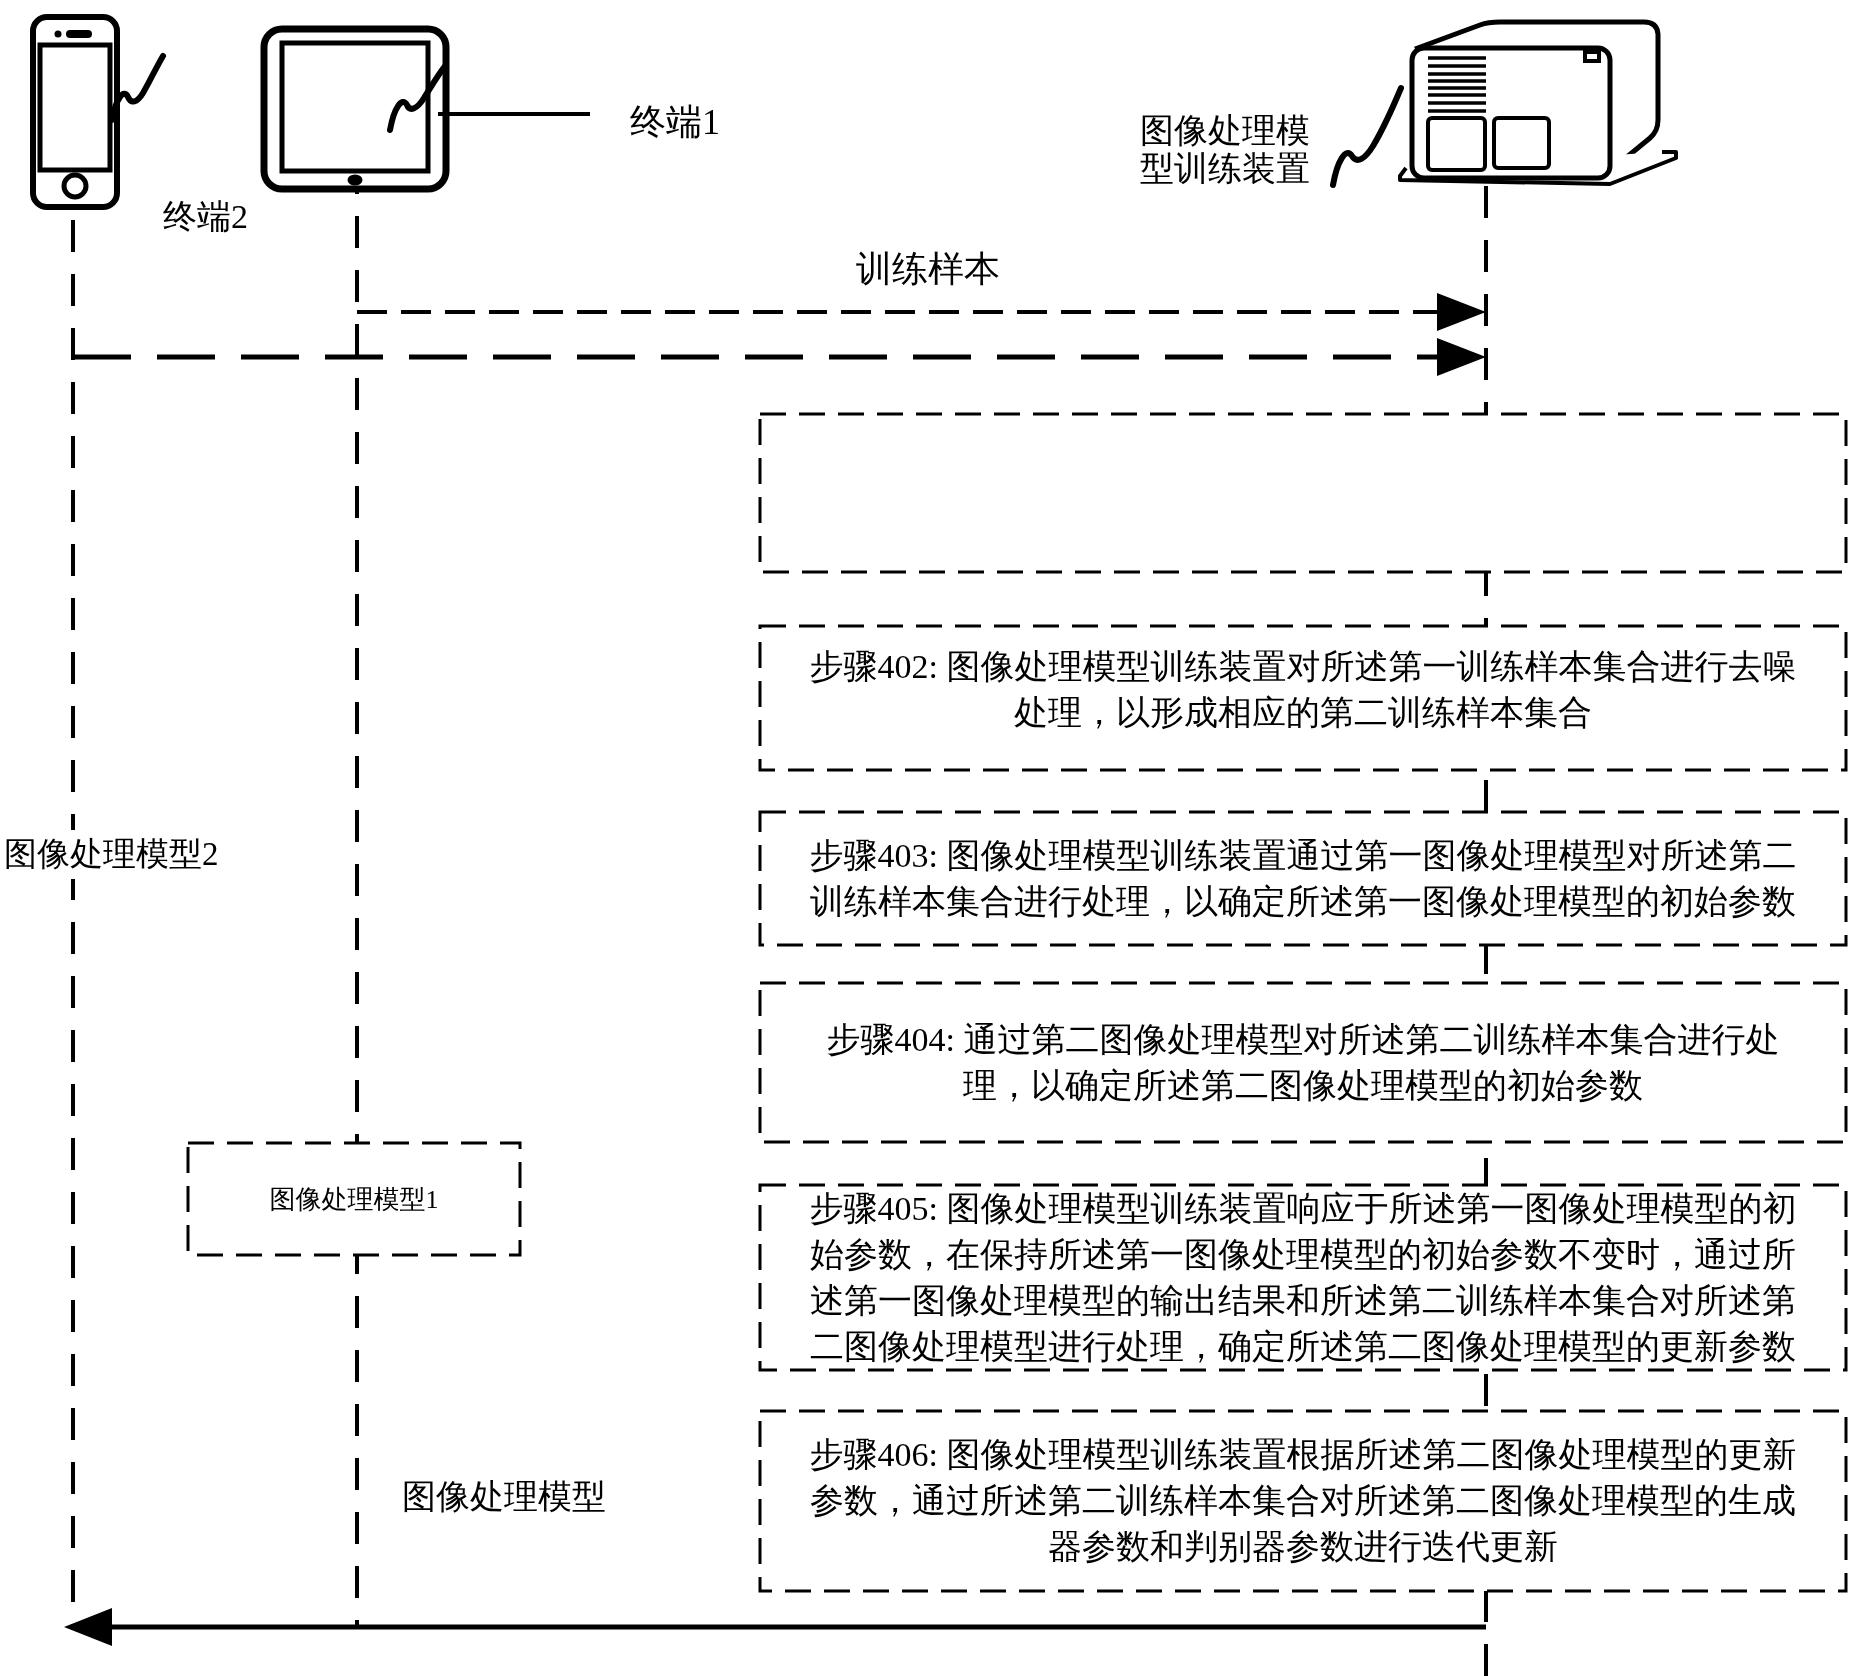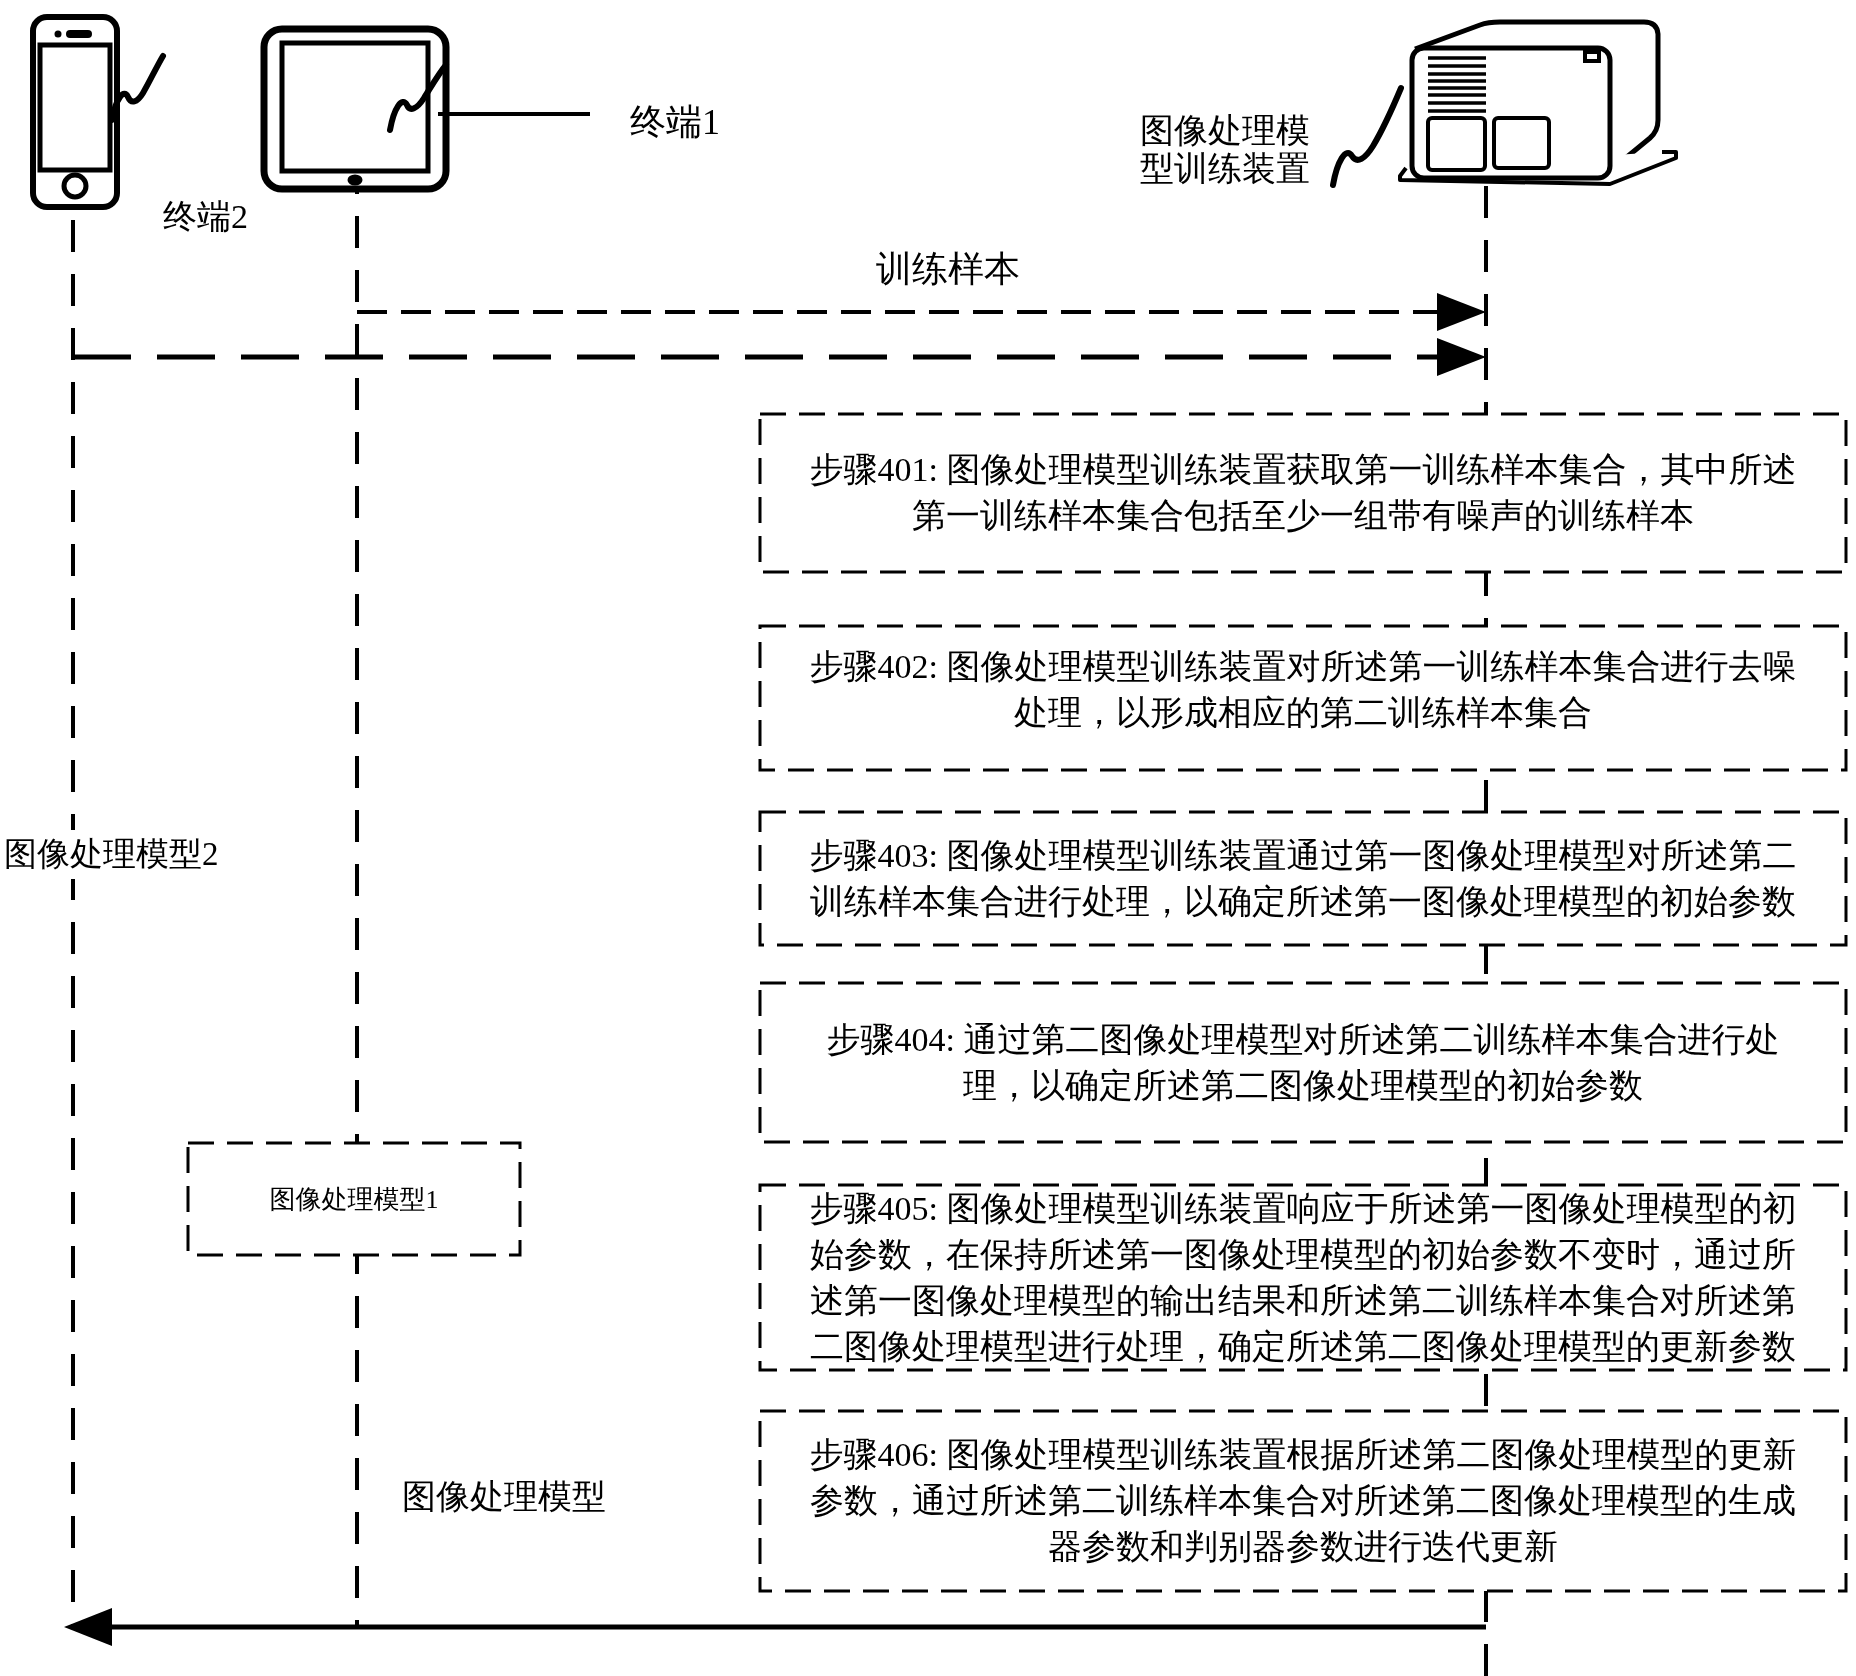--- a/index.html
+++ b/index.html
@@ -106,28 +106,27 @@
 
   <div class="lbl" style="left:163px;top:194px;font-size:34px;">终端2</div>
 
   <div class="lbl" style="left:630px;top:98px;font-size:36px;">终端1</div>
 
   <div class="lbl" style="left:1140px;top:112px;font-size:34px;line-height:38px;">
     <div>图像处理模</div>
     <div>型训练装置</div>
   </div>
 
-  <div class="lbl" style="left:876px;top:245px;font-size:36px;">训练样本</div>
+  <div class="lbl" style="left:856px;top:245px;font-size:36px;">训练样本</div>
 
   <div class="lbl" style="left:4px;top:830px;font-size:33px;background:#fff;padding:2px 0;">图像处理模型2</div>
 
   <div class="model1-text">图像处理模型1</div>
 
   <div class="lbl" style="left:402px;top:1474px;font-size:34px;">图像处理模型</div>
 
-  <div class="step-text" style="top:414px;height:158px;">步骤401: 图像处理模型训练装置获取第一训练样本集合，其中所述第一训练样本集合包括至少一组带有噪声的训练样本</div>
   <div class="step-text" style="top:618px;height:144px;">步骤402: 图像处理模型训练装置对所述第一训练样本集合进行去噪处理，以形成相应的第二训练样本集合</div>
   <div class="step-text" style="top:812px;height:133px;">步骤403: 图像处理模型训练装置通过第一图像处理模型对所述第二训练样本集合进行处理，以确定所述第一图像处理模型的初始参数</div>
   <div class="step-text" style="top:983px;height:159px;">步骤404: 通过第二图像处理模型对所述第二训练样本集合进行处理，以确定所述第二图像处理模型的初始参数</div>
   <div class="step-text" style="top:1185px;height:185px;">步骤405: 图像处理模型训练装置响应于所述第一图像处理模型的初始参数，在保持所述第一图像处理模型的初始参数不变时，通过所述第一图像处理模型的输出结果和所述第二训练样本集合对所述第二图像处理模型进行处理，确定所述第二图像处理模型的更新参数</div>
   <div class="step-text" style="top:1411px;height:180px;">步骤406: 图像处理模型训练装置根据所述第二图像处理模型的更新参数，通过所述第二训练样本集合对所述第二图像处理模型的生成器参数和判别器参数进行迭代更新</div>
 
 </div>
 
 </body></html>

